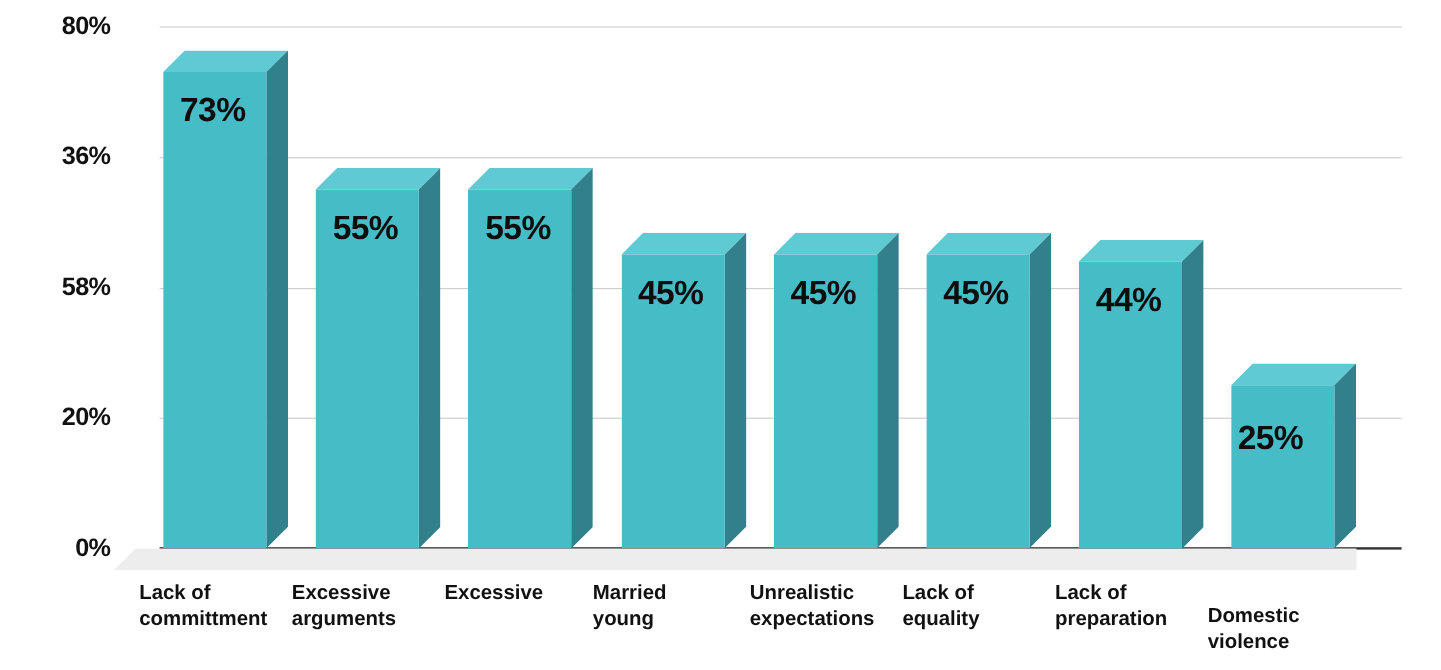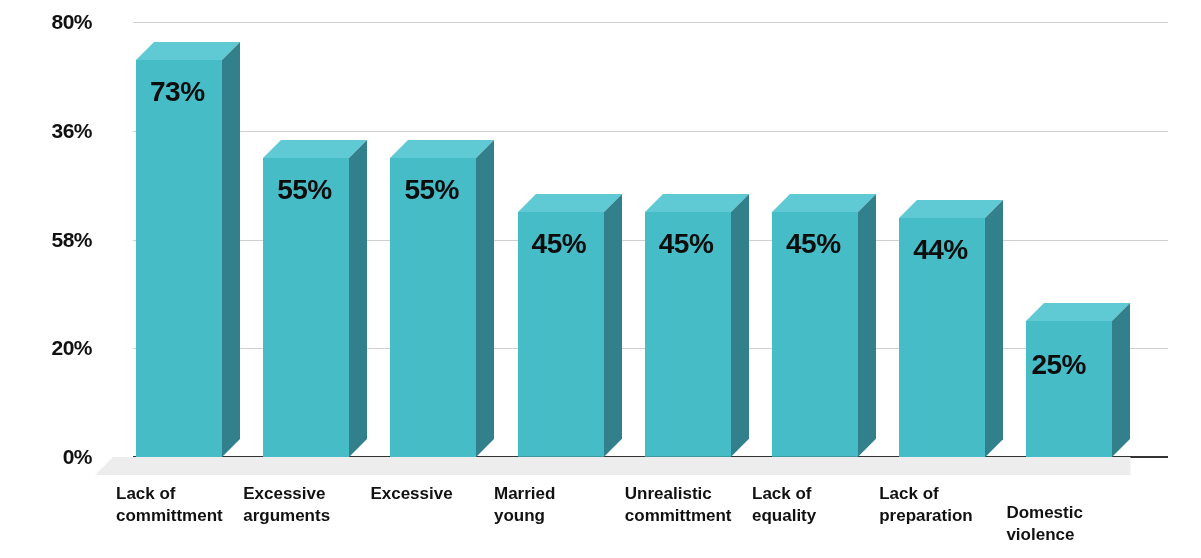--- a/index.html
+++ b/index.html
@@ -126,21 +126,21 @@
     </div>
   <div id="xlabels">
       <div class="xlabel" style="left: 116px; top: 483px; width: 126px;">Lack of
 committment</div>
       <div class="xlabel" style="left: 243.2px; top: 483px; width: 126px;">Excessive
 arguments</div>
       <div class="xlabel" style="left: 370.4px; top: 483px; width: 126px;">Excessive</div>
       <div class="xlabel" style="left: 494px; top: 483px; width: 126px;">Married
 young</div>
       <div class="xlabel" style="left: 624.8px; top: 483px; width: 126px;">Unrealistic
-committment</div>
+expectations</div>
       <div class="xlabel" style="left: 752px; top: 483px; width: 126px;">Lack of
 equality</div>
       <div class="xlabel" style="left: 879.2px; top: 483px; width: 126px;">Lack of
 preparation</div>
       <div class="xlabel" style="left: 1006.4px; top: 483px; width: 126px; margin-top: 19px;">Domestic
 violence</div>
     </div>
 
 </div>
 

